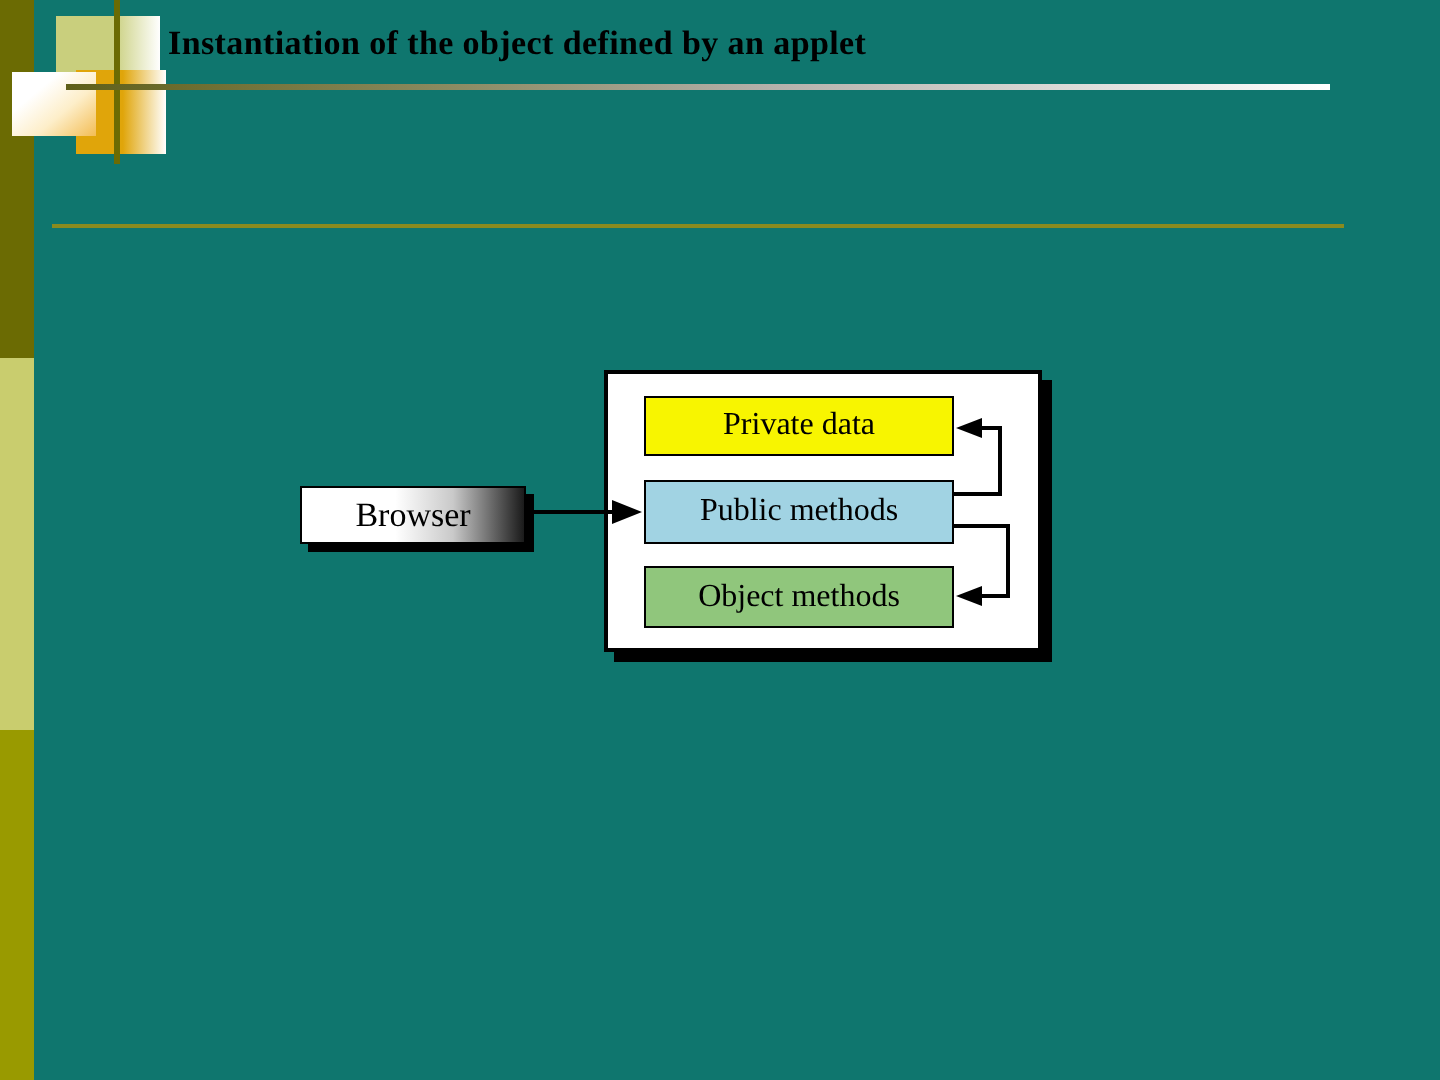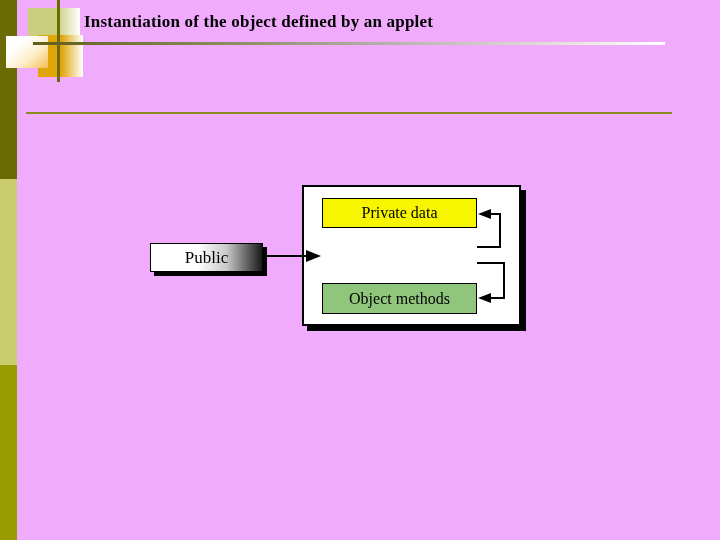--- a/index.html
+++ b/index.html
@@ -5,21 +5,21 @@
   html, body {
     margin: 0;
     padding: 0;
     background: #ffffff;
     font-family: "Liberation Serif", serif;
   }
   #slide {
     position: relative;
     width: 720px;
     height: 540px;
-    background: #f0abfc;
+    background: #0f766e;
     overflow: hidden;
   }
   
   .bar-seg { position: absolute; left: 0; width: 17px; }
   .bar-top    { top: 0;    height: 179px; background: #6b6b03; }
   .bar-mid    { top: 179px; height: 186px; background: #c9cd6e; }
   .bar-bottom { top: 365px; height: 175px; background: #999a00; }
 
   
   .sq { position: absolute; }
@@ -108,26 +108,29 @@
   <div class="sq sq-orange"></div>
   <div class="sq sq-pale"></div>
 
   <div class="vline-header"></div>
   <div class="hline-title"></div>
   <div class="hline-divider"></div>
 
   <div class="slide-title">Instantiation of the object defined by an applet</div>
 
   <div class="browser-box">
-    <span>Public</span>
+    <span>Browser</span>
   </div>
 
   <div class="object-box">
     <div class="member-box member-private-data" style="background: rgb(248, 245, 0);">
       <span>Private data</span>
+    </div>
+    <div class="member-box member-public-methods" style="background: rgb(161, 211, 227);">
+      <span>Public methods</span>
     </div>
     <div class="member-box member-private-methods" style="background: rgb(144, 198, 124);">
       <span>Object methods</span>
     </div>
   </div>
 
 
   <svg class="arrows-overlay" viewBox="0 0 720 540" xmlns="http://www.w3.org/2000/svg">
 
     <g>

